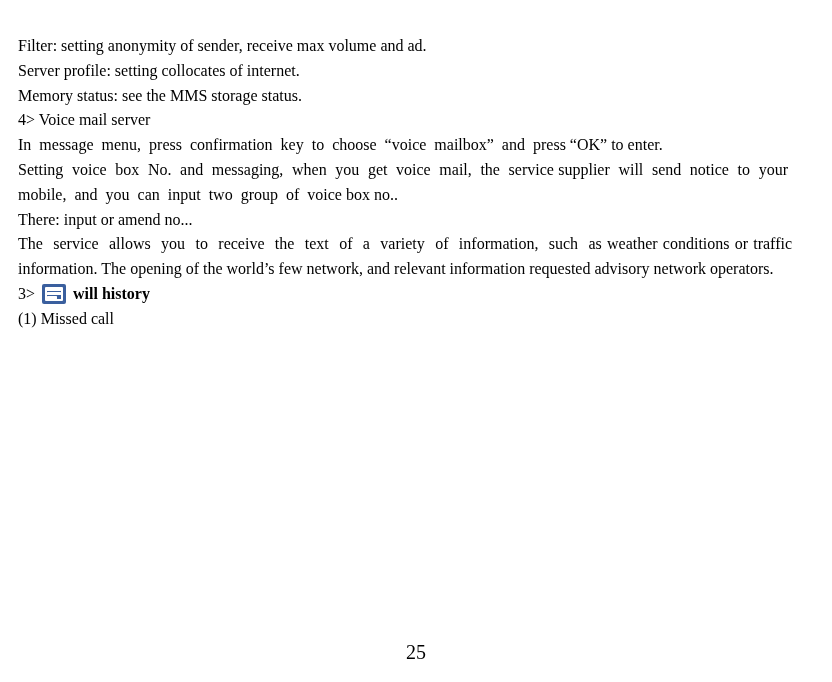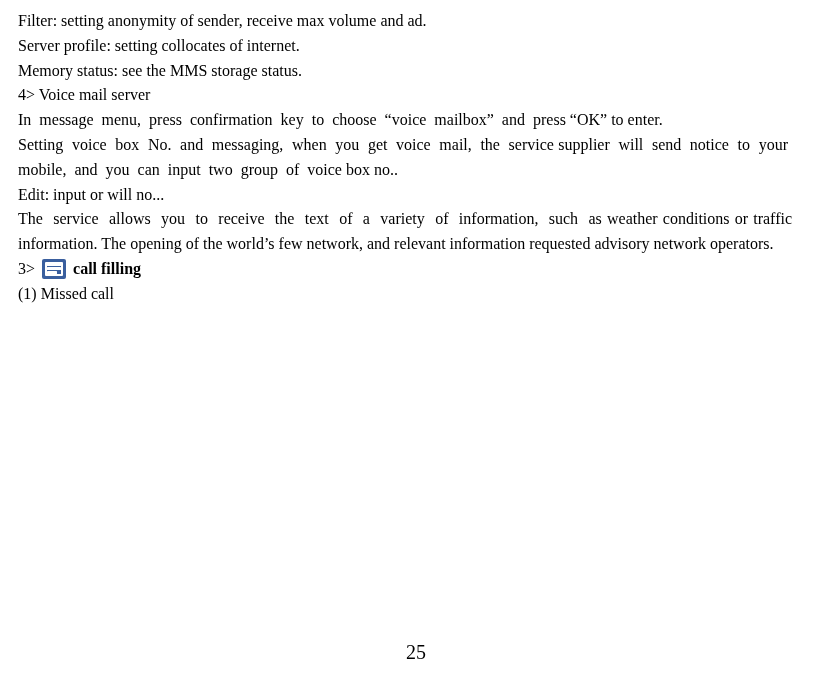--- a/index.html
+++ b/index.html
@@ -15,21 +15,21 @@
       font-family: "Times New Roman", Times, serif;
       font-size: 16px;
       color: #000000;
       overflow: hidden;
       position: relative;
     }
 
     .page-container {
       width: 832px;
       height: 682px;
-      padding: 9px 40px 30px 18px;
+      padding: 34px 40px 30px 18px;
       position: relative;
     }
 
     .content-text {
       line-height: 1.55;
       text-align: justify;
     }
 
     .paragraph {
       margin-bottom: 0;
@@ -82,33 +82,33 @@
 
 <div class="page-container">
   <div class="content-text">
 
     <p class="paragraph">Filter: setting anonymity of sender, receive max volume and ad.</p>
     <p class="paragraph">Server profile: setting collocates of internet.</p>
     <p class="paragraph">Memory status: see the MMS storage status.</p>
     <p class="paragraph">4&gt; Voice mail server</p>
     <p class="paragraph">In&nbsp; message&nbsp; menu,&nbsp; press&nbsp; confirmation&nbsp; key&nbsp; to&nbsp; choose&nbsp; “voice&nbsp; mailbox”&nbsp; and&nbsp; press “OK” to enter.</p>
     <p class="paragraph">Setting&nbsp; voice&nbsp; box&nbsp; No.&nbsp; and&nbsp; messaging,&nbsp; when&nbsp; you&nbsp; get&nbsp; voice&nbsp; mail,&nbsp; the&nbsp; service supplier&nbsp; will&nbsp; send&nbsp; notice&nbsp; to&nbsp; your&nbsp; mobile,&nbsp; and&nbsp; you&nbsp; can&nbsp; input&nbsp; two&nbsp; group&nbsp; of&nbsp; voice box no..</p>
-    <p class="paragraph">Edit: input or will no...</p>
+    <p class="paragraph">There: input or amend no...</p>
     <p class="paragraph">The&nbsp; service&nbsp; allows&nbsp; you&nbsp; to&nbsp; receive&nbsp; the&nbsp; text&nbsp; of&nbsp; a&nbsp; variety&nbsp; of&nbsp; information,&nbsp; such&nbsp; as weather conditions or traffic information. The opening of the world’s few network, and relevant information requested advisory network operators.</p>
 
     <p class="paragraph call-history-line">
       <span>3&gt;</span>
       <span class="phone-icon" style="display:inline-flex;align-items:center;justify-content:center;width:24px;height:20px;background:#3a5f9e;border-radius:2px;margin:0 3px;">
         <svg width="16" height="14" viewBox="0 0 16 14" xmlns="http://www.w3.org/2000/svg">
           <rect x="0" y="0" width="16" height="14" fill="#3a5f9e" rx="1"></rect>
           <rect x="1" y="1" width="14" height="3" fill="#ffffff" rx="0.5"></rect>
           <rect x="1" y="5" width="14" height="3" fill="#ffffff" rx="0.5"></rect>
           <rect x="1" y="9" width="10" height="3" fill="#ffffff" rx="0.5"></rect>
         </svg>
       </span>
-      <span class="bold-text">call filling</span>
+      <span class="bold-text">will history</span>
     </p>
 
     <p class="paragraph">(1) Missed call</p>
   </div>
 
   <div class="page-number">25</div>
 </div>
 
 </body></html>

